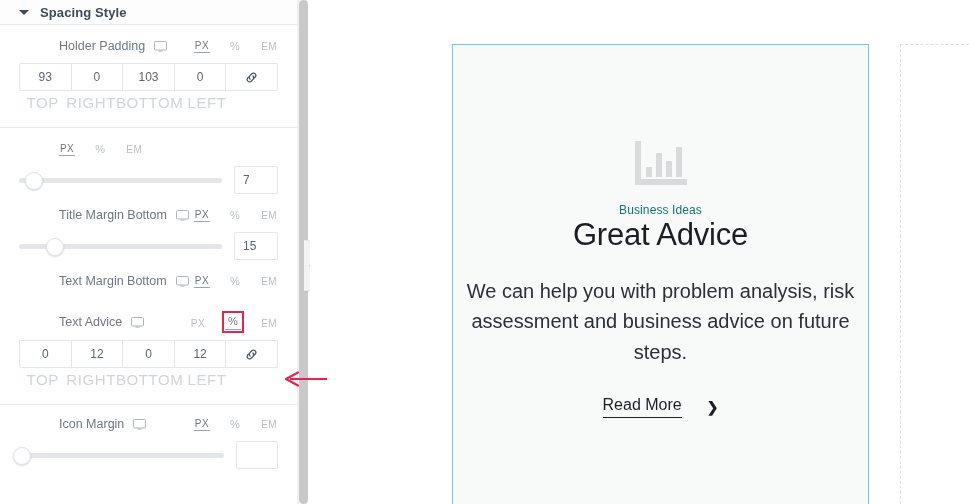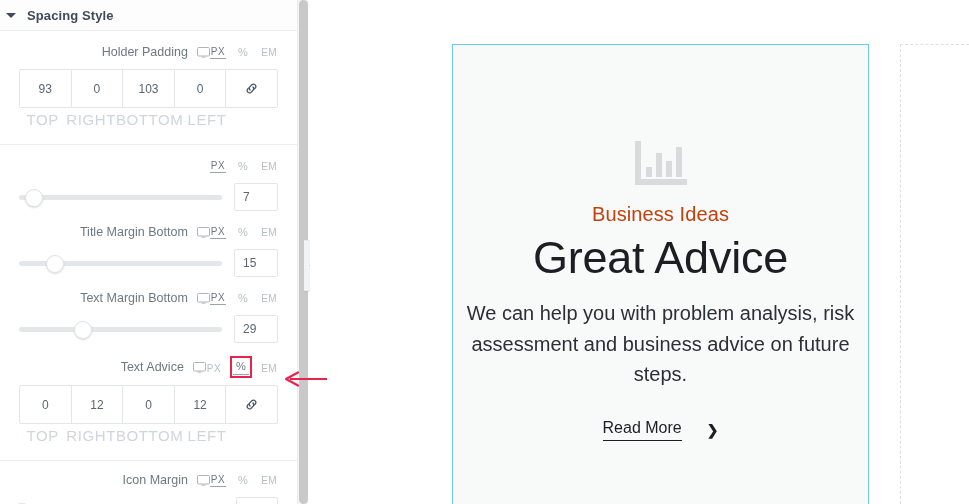--- a/index.html
+++ b/index.html
@@ -20,24 +20,24 @@
   #panel {
     position: absolute;
     left: 0; top: 0;
     width: 297px;
     height: 504px;
     background: #ffffff;
     box-sizing: border-box;
     overflow: hidden;
   }
   .section-header {
-    height: 31px;
-    display: flex;
-    align-items: center;
-    padding-left: 6px;
+    height: 25px;
+    display: flex;
+    align-items: center;
+    padding-left: 19px;
     box-sizing: border-box;
     background: #fdfdfd;
     border-bottom: 1px solid #eceff1;
   }
   .caret {
     width: 0; height: 0;
     border-left: 5px solid transparent;
     border-right: 5px solid transparent;
     border-top: 5px solid #3f4b5b;
     margin-right: 11px;
@@ -52,21 +52,21 @@
   .ctrl-group {
     padding: 14px 19px 16px 19px;
     border-bottom: 1px solid #eceff1;
     box-sizing: border-box;
   }
   .ctrl-group.nb { border-bottom: none; }
 
   .ctrl-row {
     display: flex;
     align-items: center;
-    justify-content: flex-end;
+    justify-content: space-between;
     margin-bottom: 10px;
     margin-left: 40px;
   }
   .ctrl-label-wrap {
     display: flex;
     align-items: center;
   }
   .ctrl-label {
     font-size: 12.5px;
     color: #6d7882;
@@ -75,21 +75,21 @@
   .monitor-ico {
     margin-left: 9px;
     display: inline-block;
     line-height: 0;
   }
 
   
   .units {
     display: flex;
     align-items: flex-end;
-    gap: 11px;
+    gap: 19px;
     position: relative;
   }
   .unit {
     font-size: 10px;
     color: #b6bfc6;
     letter-spacing: .4px;
     cursor: pointer;
     padding: 1px 1px 1px 1px;
     line-height: 11px;
   }
@@ -104,21 +104,21 @@
     position: relative;
     z-index: 3;
     padding: 2px 3px;
   }
 
   
   .dim-inputs {
     display: flex;
     border: 1px solid #e3e7ea;
     border-radius: 2px;
-    height: 39px;
+    height: 28px;
     box-sizing: border-box;
     overflow: hidden;
     background: #fff;
   }
   .dim-cell {
     flex: 1 1 0;
     border-right: 1px solid #e3e7ea;
     display: flex;
     align-items: center;
     justify-content: center;
@@ -244,29 +244,29 @@
     padding-top: 96px;
     text-align: center;
   }
   .card-icon {
     margin: 0 auto 18px auto;
     width: 52px;
     height: 44px;
     line-height: 0;
   }
   .card-subtitle {
-    font-size: 20px;
-    color: #c2410c;
-    margin-bottom: 7px;
+    font-size: 12px;
+    color: #0f766e;
+    margin-bottom: 1px;
     letter-spacing: .1px;
   }
   .card-title {
-    font-size: 45px;
+    font-size: 31px;
     color: #1b1f24;
-    margin-bottom: 15px;
+    margin-bottom: 23px;
     font-weight: normal;
     letter-spacing: -.2px;
     line-height: 1.12;
   }
   .card-text {
     font-size: 20px;
     color: #2b3036;
     line-height: 1.52;
     padding: 0 12px;
     margin-bottom: 29px;
@@ -413,26 +413,20 @@
                 <rect x="4.5" y="9.6" width="4" height="1" fill="#aeb6bd"></rect>
               </svg>
           </span>
         </div>
         <div class="units">
           <span class="unit active">PX</span>
           <span class="unit pct">%</span>
           <span class="unit">EM</span>
         </div>
       </div>
-      <div class="slider-row">
-        <div class="slider-track">
-          <div class="slider-thumb" style="left:31%"></div>
-        </div>
-        <div class="num-input">29</div>
-      </div>
     </div>
 
     <div class="ctrl-group" style="padding-top:10px;">
       <div class="ctrl-row">
         <div class="ctrl-label-wrap">
           <span class="ctrl-label">Text Advice</span>
           <span class="monitor-ico">
             <svg width="13" height="11" viewBox="0 0 13 11">
                 <rect x="0.5" y="0.5" width="12" height="8.5" rx="1" fill="none" stroke="#aeb6bd"></rect>
                 <rect x="2" y="2" width="9" height="5.5" fill="#ffffff"></rect>

